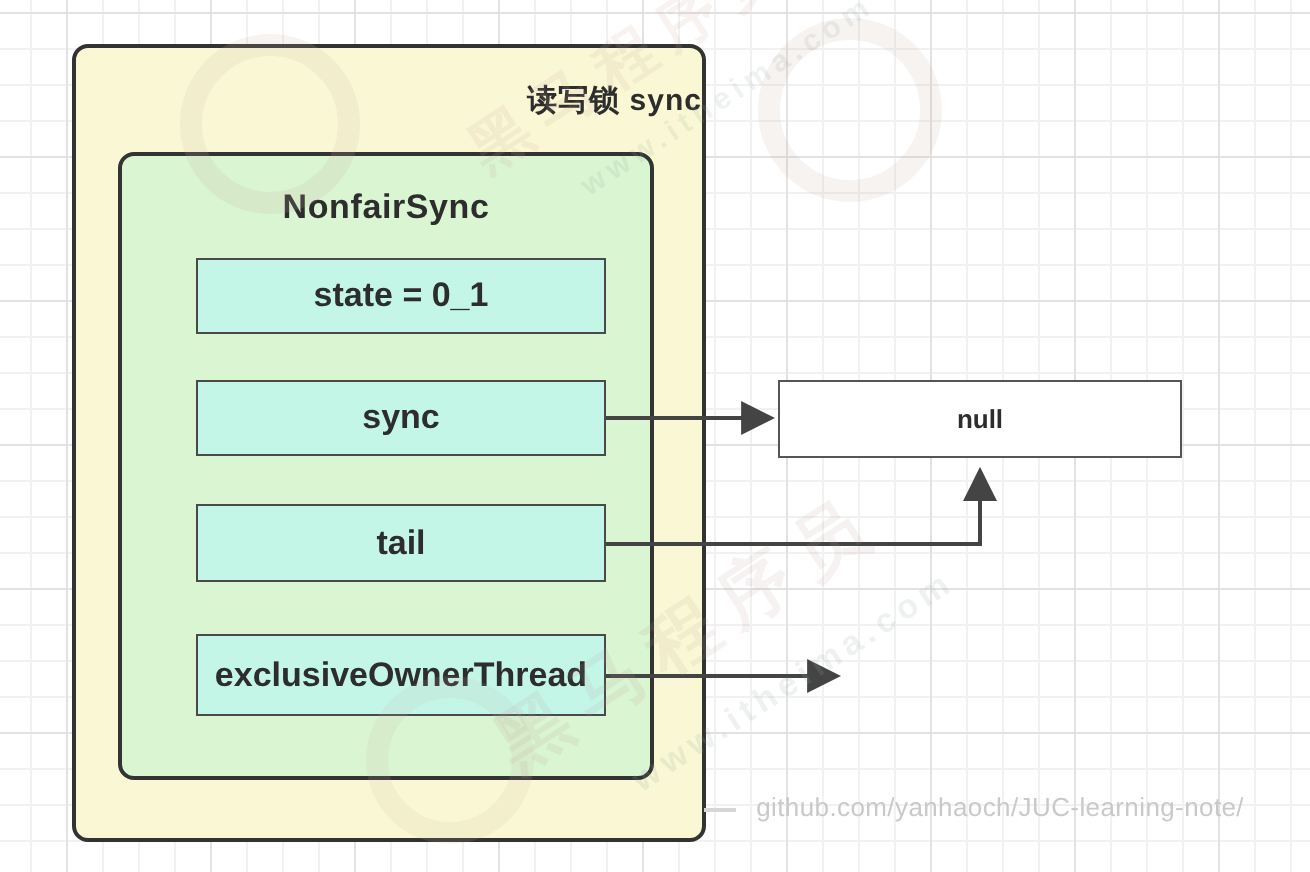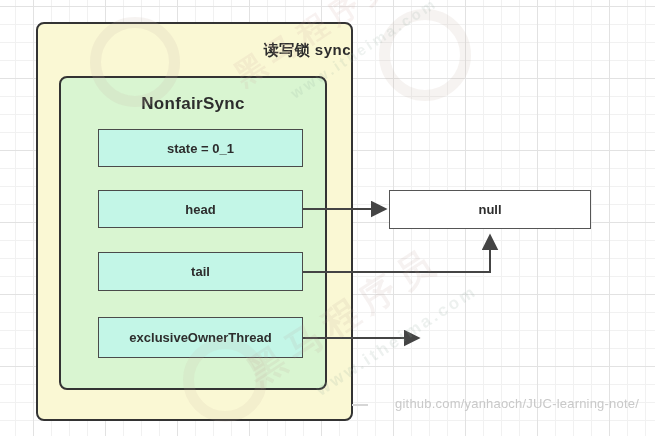--- a/index.html
+++ b/index.html
@@ -61,21 +61,21 @@
     text-align: center;
     font-size: 17px; font-weight: bold; color: #2d2d2d;
     letter-spacing: 0.3px;
   }
   .field {
     position: absolute;
     left: 37px; width: 205px; height: 38px;
     background: #c3f6e7;
     border: 1.5px solid #4a4a4a;
     display: flex; align-items: center; justify-content: center;
-    font-size: 13px; font-weight: bold; color: #2d2d2d;
+    font-size: 17px; font-weight: bold; color: #2d2d2d;
   }
   .field-state { top: 51px; }
   .field-head  { top: 112px; }
   .field-tail  { top: 174px; height: 39px; }
   .field-eot   { top: 239px; height: 41px; }
 
   .node {
     position: absolute; z-index: 1;
     width: 202px; height: 39px;
     display: flex; align-items: center; justify-content: center;
@@ -88,21 +88,21 @@
   
   .arrows {
     position: absolute; left: 0; top: 0; z-index: 2;
     width: 655px; height: 436px;
     pointer-events: none;
   }
 
   
   .credit {
     position: absolute; z-index: 3;
-    right: 16px; top: 396px;
+    right: 33px; top: 396px;
     font-size: 13px; color: #c9c9c9;
     letter-spacing: 0.2px;
   }
   .credit-dash {
     position: absolute; z-index: 3;
     left: 352px; top: 404px; width: 16px; height: 0;
     border-top: 2px solid #d6d6d6;
   }
 </style>
 </head>
@@ -122,21 +122,21 @@
   <span class="wm wm-text" style="left:292px; top:86px; font-size:15px; letter-spacing:3px;
                color:rgba(140,170,155,0.15); transform:rotate(-33deg);">www.itheima.com</span>
 
   <div class="outer-box">
     <div class="outer-title">读写锁 sync</div>
 
     <div class="inner-box">
       <div class="inner-title">NonfairSync</div>
 
       <div class="field field-state">state = 0_1</div>
-      <div class="field field-head">head</div>
+      <div class="field field-head">sync</div>
       <div class="field field-eot">exclusiveOwnerThread</div>
       <div class="field field-tail">tail</div>
     </div>
   </div>
 
   <div class="node node-null">null</div>
 
   <svg class="arrows" viewBox="0 0 655 436" xmlns="http://www.w3.org/2000/svg">
     <defs>
       <marker id="arrowhead" viewBox="0 0 10 10" refX="8.5" refY="5" markerWidth="8.5" markerHeight="8.5" orient="auto-start-reverse">

